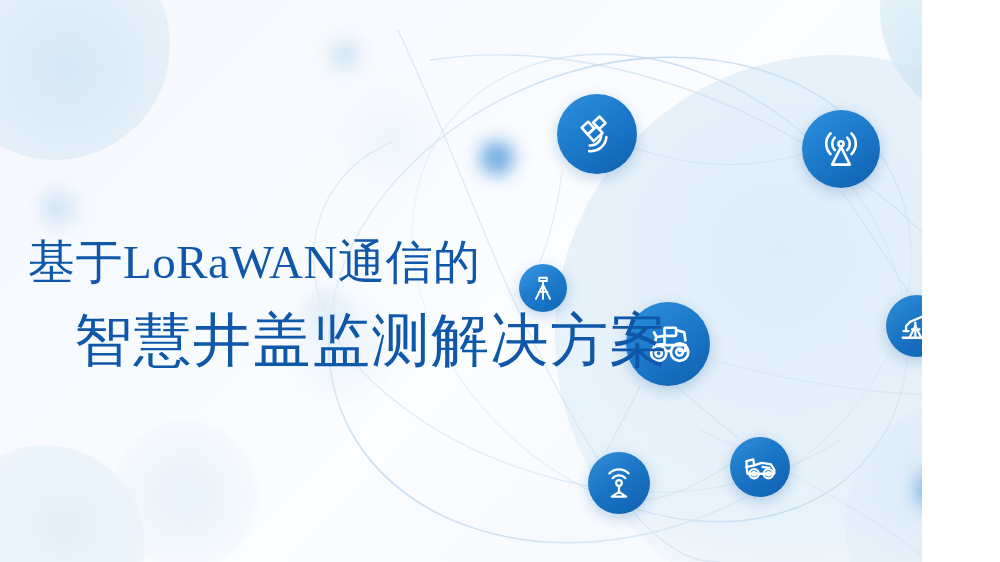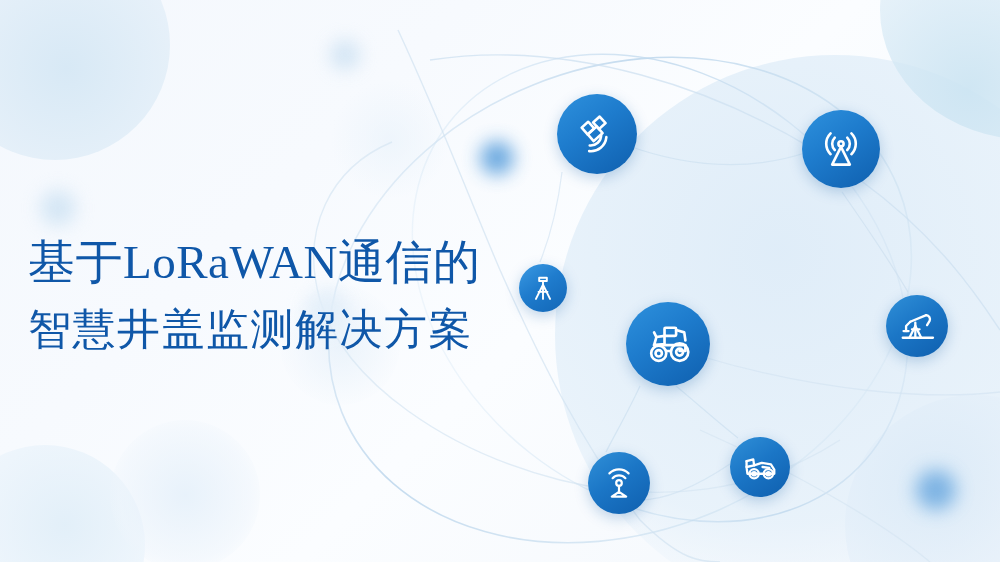--- a/index.html
+++ b/index.html
@@ -3,21 +3,21 @@
 <meta charset="utf-8">
 <title>LoRaWAN Smart Manhole Cover Slide</title>
 <style>
   html, body {
     margin: 0;
     padding: 0;
     background: #ffffff;
   }
   #slide {
     position: relative;
-    width: 1000px;
+    width: 922px;
     height: 562px;
     overflow: hidden;
     background: linear-gradient(135deg, #f4f8fd 0%, #f7fafe 30%, #fbfdff 55%, #f3f7fc 100%);
     font-family: "Liberation Sans", "DejaVu Sans", sans-serif;
     -webkit-font-smoothing: antialiased;
   }
 
   
   .bg-layer {
     position: absolute;
@@ -52,23 +52,24 @@
     font-family: "Liberation Serif", "DejaVu Serif", serif;
     font-size: 47px;
     line-height: 1.48;
     letter-spacing: 0.5px;
     color: #0f57a8;
     white-space: nowrap;
     font-weight: 400;
   }
   .title-line.line2 {
     font-family: "DejaVu Sans", "Liberation Sans", sans-serif;
-    font-size: 43px;
+    font-size: 58px;
     letter-spacing: 1.5px;
     font-weight: 400;
+    margin-left: 46px;
   }
 
   
   .icon-node {
     position: absolute;
     border-radius: 50%;
     display: flex;
     align-items: center;
     justify-content: center;
     background: linear-gradient(145deg, #2e91dd 0%, #1e7ccd 42%, #0f5fae 100%);

